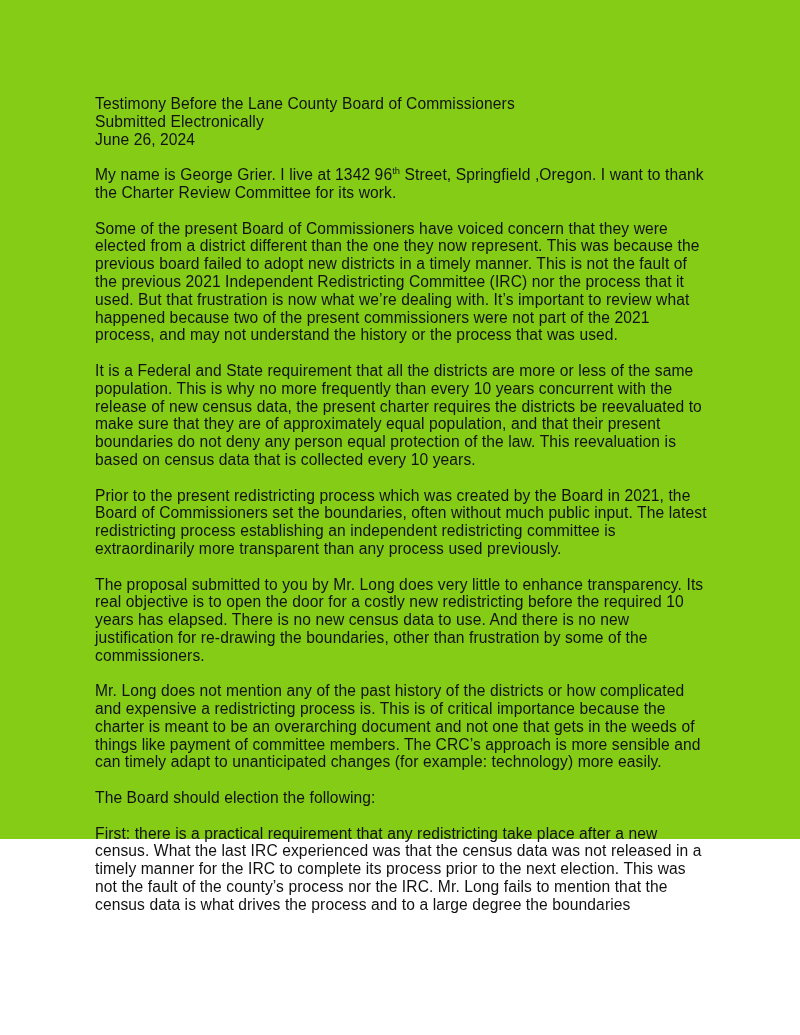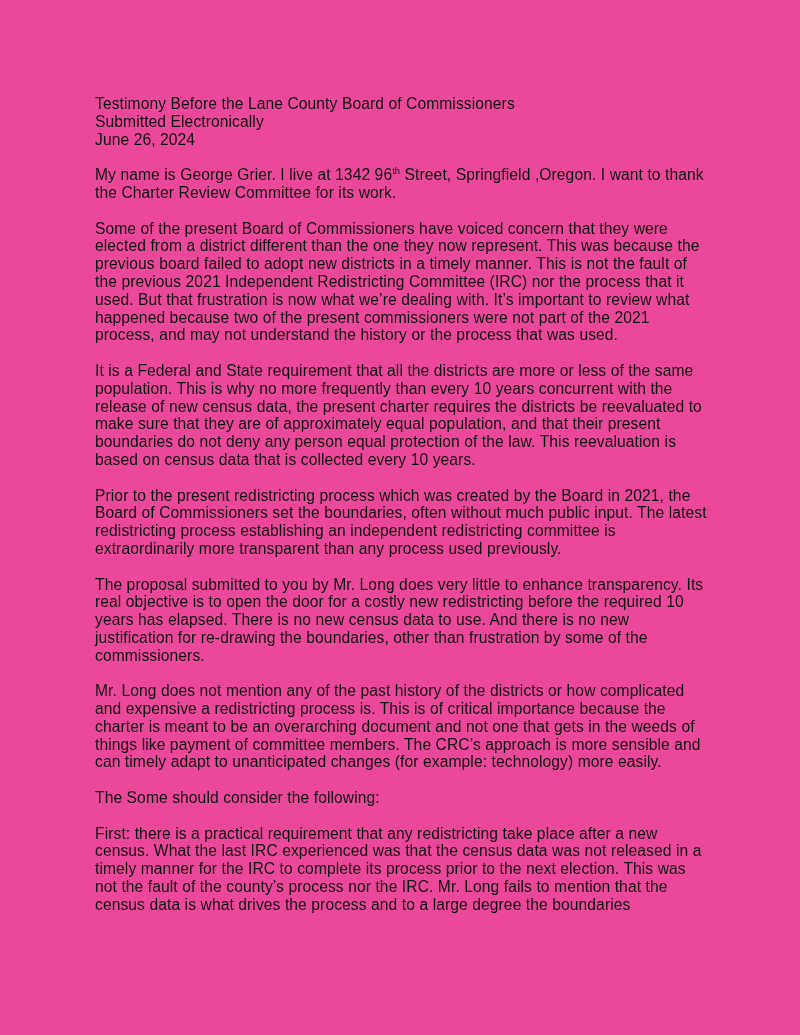--- a/index.html
+++ b/index.html
@@ -10,23 +10,23 @@
   body {
     width: 800px;
     height: 1035px;
     font-family: "Liberation Sans", sans-serif;
     color: #111111;
     overflow: hidden;
   }
   .page {
     box-sizing: border-box;
     width: 800px;
-    height: 1035px;
+    height: 839px;
     padding: 95px 55px 16px 95px;
-    background: #ec4899;
+    background: #84cc16;
   }
   .para {
     font-size: 15.6px;
     line-height: 17.8px;
     margin: 0 0 17.8px 0;
     white-space: pre;           
     letter-spacing: 0.1px;
   }
   .para sup {
     font-size: 0.6em;
@@ -71,21 +71,21 @@
 years has elapsed. There is no new census data to use. And there is no new
 justification for re-drawing the boundaries, other than frustration by some of the
 commissioners.</div>
 
   <div class="para">Mr. Long does not mention any of the past history of the districts or how complicated
 and expensive a redistricting process is. This is of critical importance because the
 charter is meant to be an overarching document and not one that gets in the weeds of
 things like payment of committee members. The CRC’s approach is more sensible and
 can timely adapt to unanticipated changes (for example: technology) more easily.</div>
 
-  <div class="para">The Some should consider the following:</div>
+  <div class="para">The Board should election the following:</div>
 
   <div class="para">First: there is a practical requirement that any redistricting take place after a new
 census. What the last IRC experienced was that the census data was not released in a
 timely manner for the IRC to complete its process prior to the next election. This was
 not the fault of the county’s process nor the IRC. Mr. Long fails to mention that the
 census data is what drives the process and to a large degree the boundaries</div>
 
 </div>
 
 </body></html>

